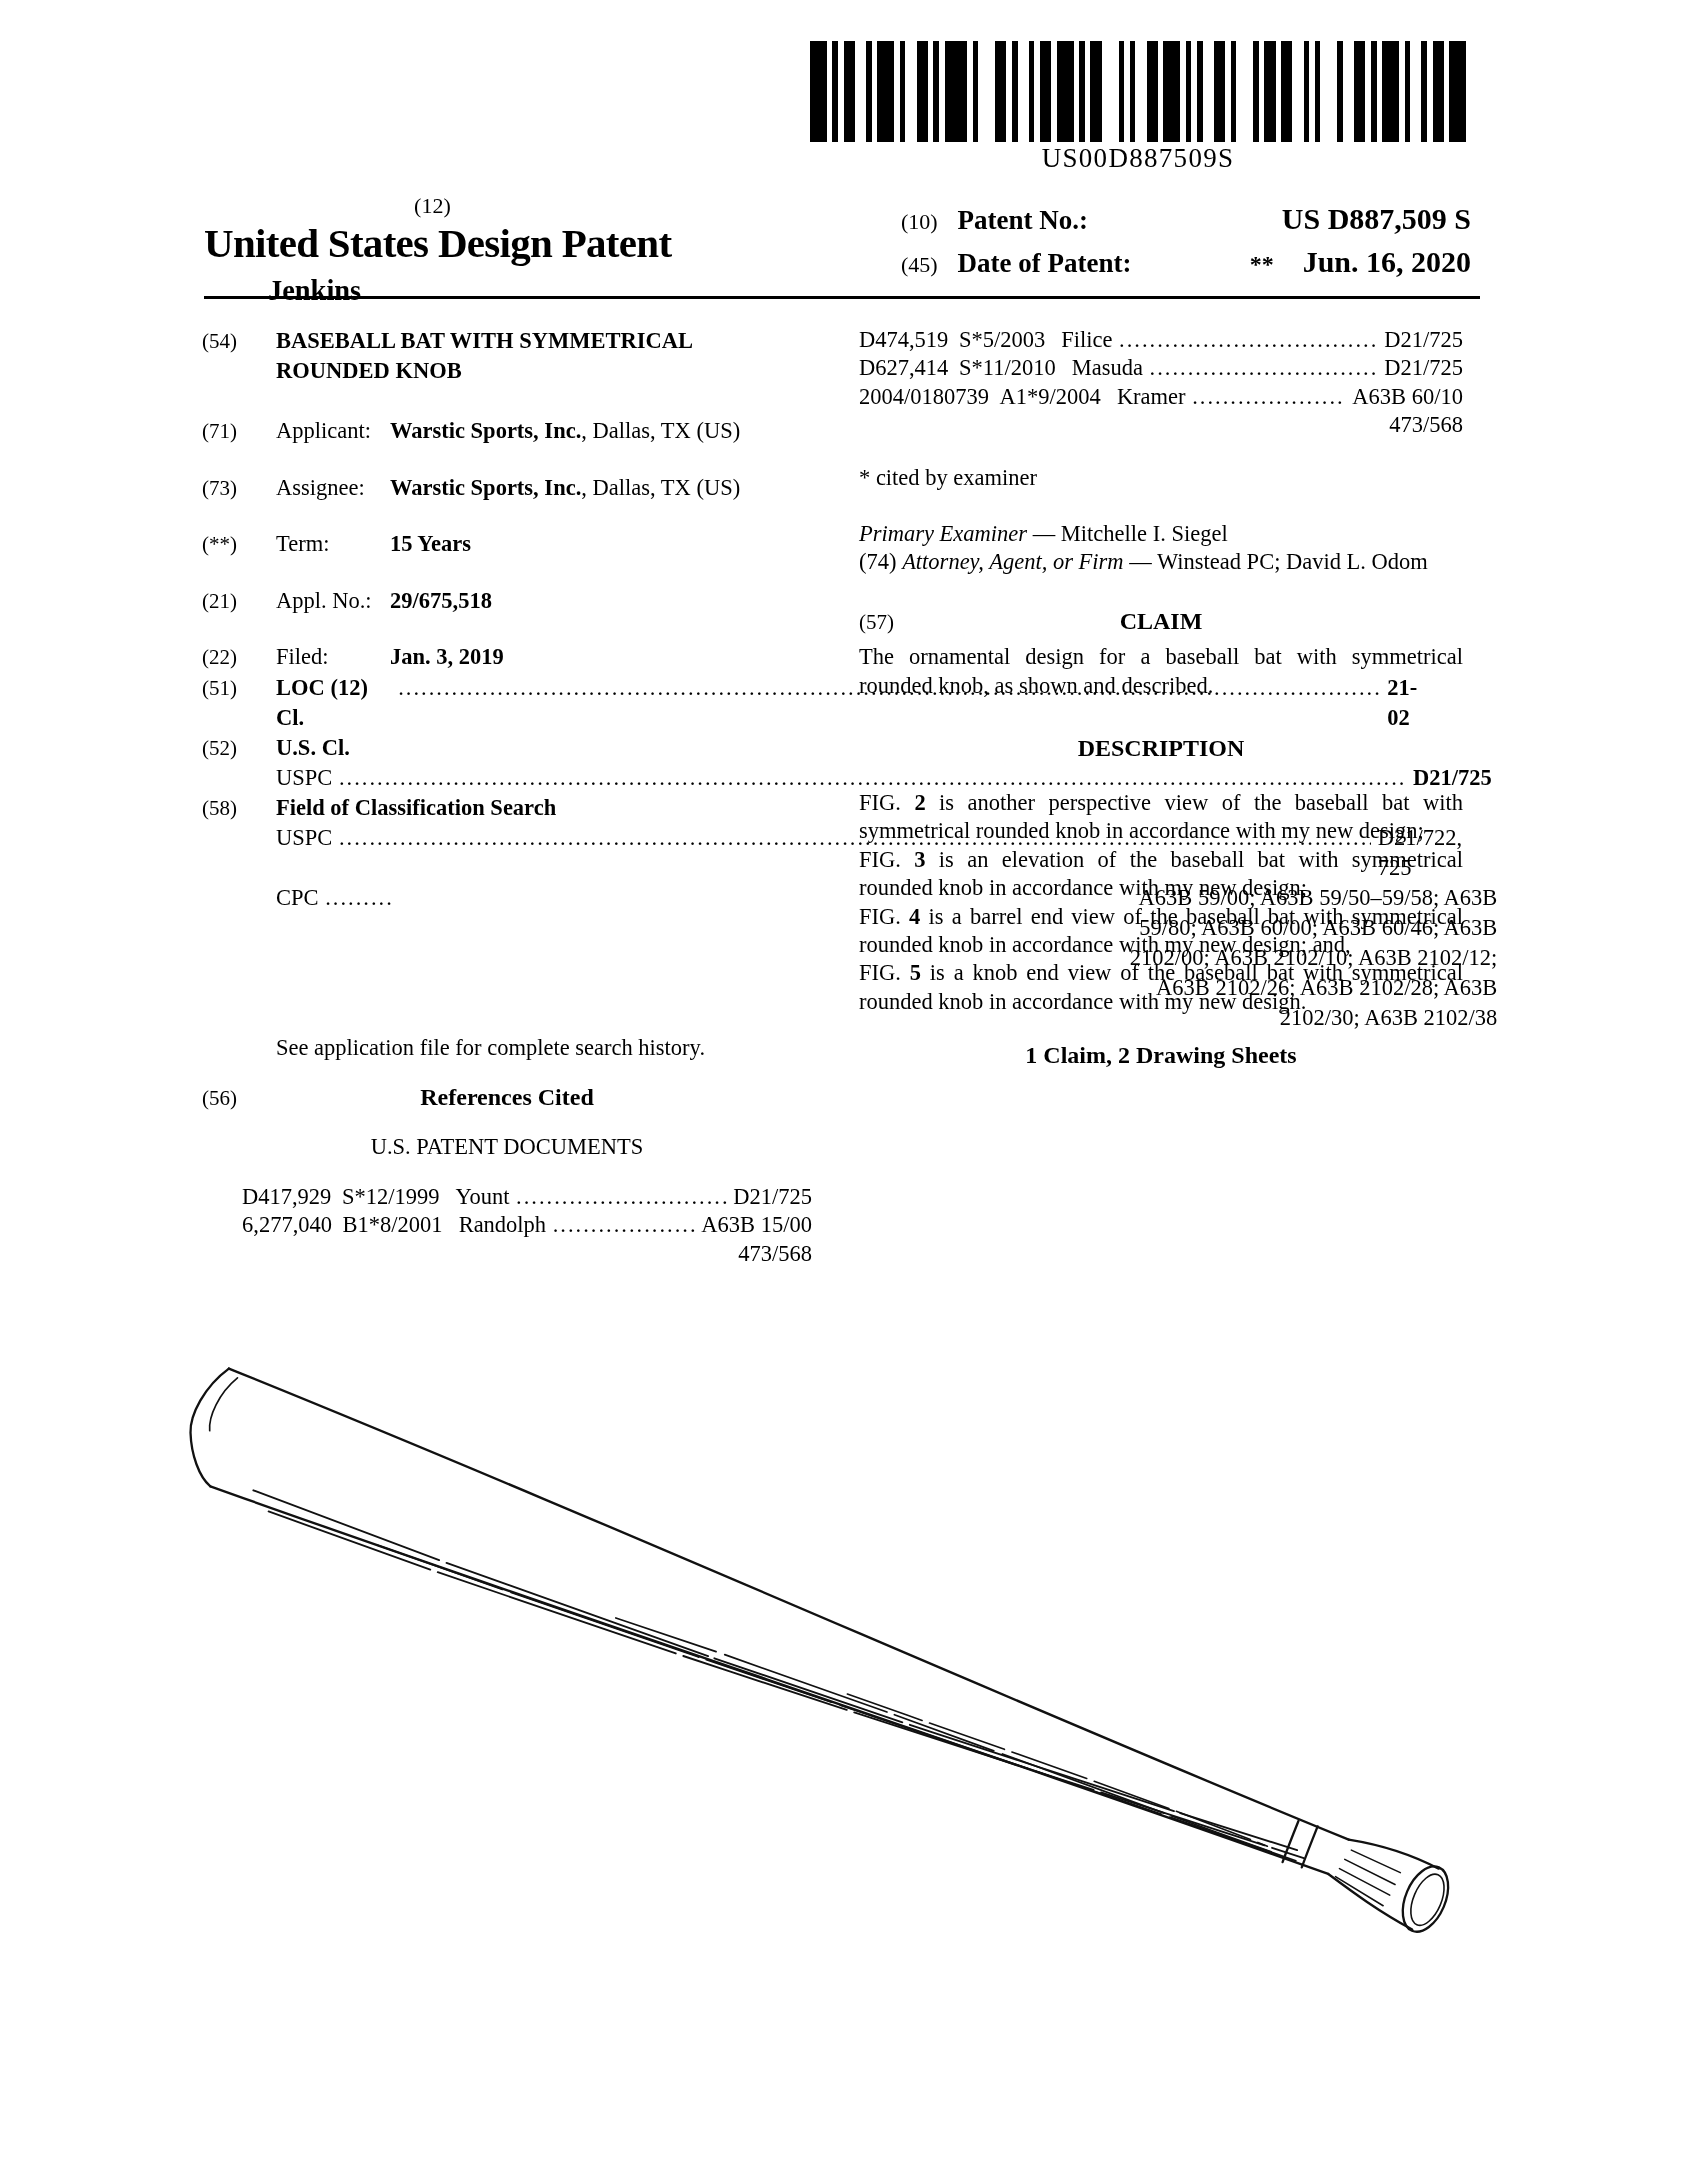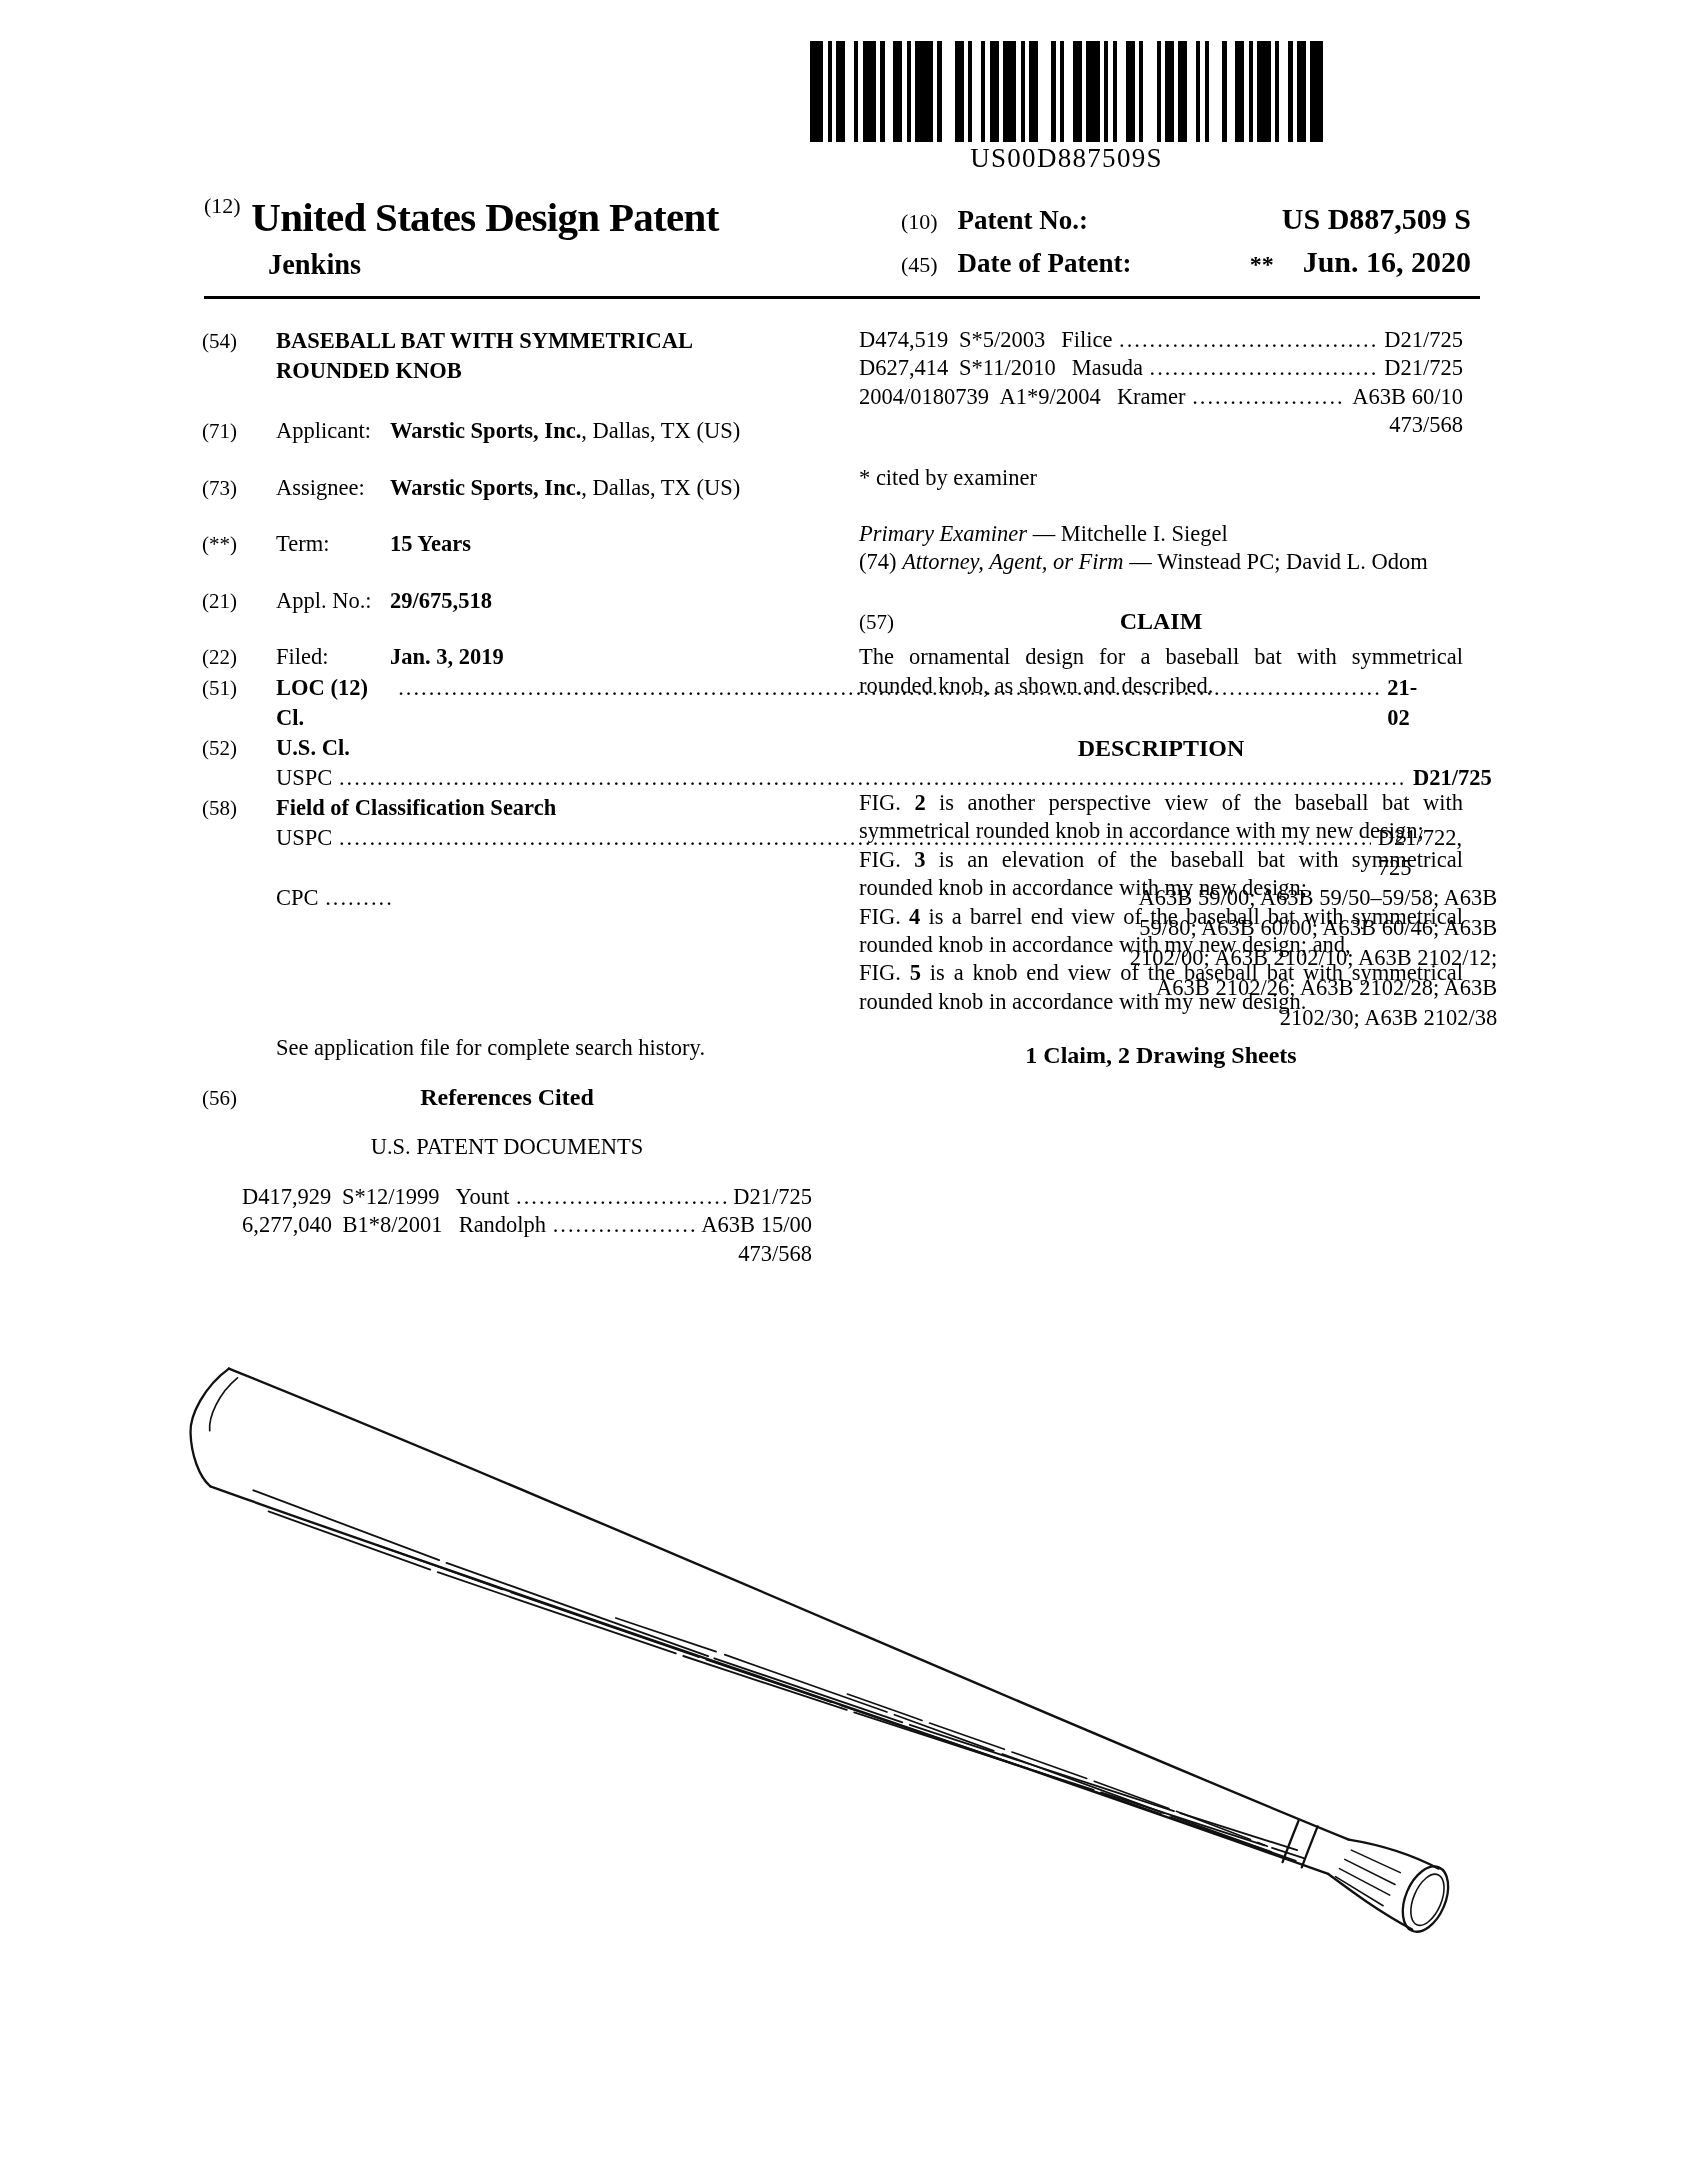--- a/index.html
+++ b/index.html
@@ -1,28 +1,28 @@
 <!DOCTYPE html>
 <html style="font-size:10.6px"><head>
 <meta charset="utf-8">
 <style>
   html,body{margin:0;padding:0;background:#e8e8e8;}
   .page{position:relative;width:1687px;height:2183px;background:#ffffff;
         font-family:"Liberation Serif",serif;color:#000;overflow:hidden;}
 
   
-  .barcode-wrap{position:absolute;left:810px;top:41px;width:513px;}
+  .barcode-wrap{position:absolute;left:810px;top:41px;width:656px;}
   .barcode{display:flex;height:101px;width:100%;}
   .bc-bar{background:#000;height:100%;}
   .bc-space{background:#fff;height:100%;}
   .barcode-text{text-align:center;font-size:27px;margin-top:1.3px;letter-spacing:1.3px;}
 
   
   .header-left{position:absolute;left:204px;top:193px;}
-  .hl-row{display:flex;align-items:flex-start;}
+  .hl-row{display:flex;align-items:center;flex-direction:column;}
   .inid{font-size:22px;margin-right:10.6px;}
   .us-title{font-size:41px;font-weight:bold;letter-spacing:-0.7px;}
   .inventor-name{font-size:28.4px;font-weight:bold;margin-top:8px;margin-left:64px;}
 
   .header-right{position:absolute;left:901px;top:202px;width:570px;}
   .hr-row{display:flex;align-items:baseline;margin-bottom:9.3px;}
   .hr-label{font-size:27px;font-weight:bold;margin-left:9.3px;}
   .hr-spacer{flex:1;}
   .hr-value{font-size:30px;font-weight:bold;white-space:nowrap;}
   .hr-stars{font-size:24px;font-weight:bold;margin-right:29px;}

